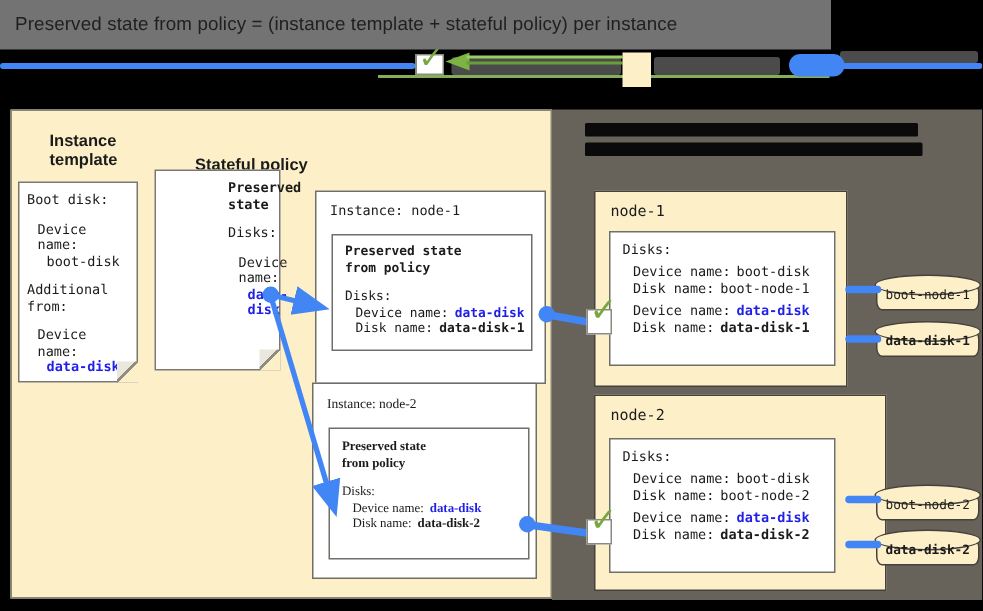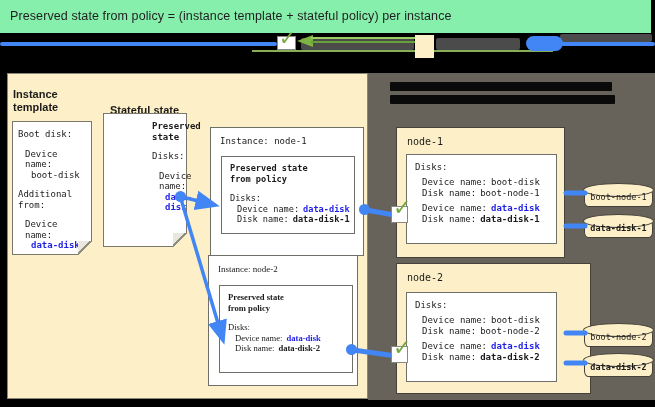--- a/index.html
+++ b/index.html
@@ -1,40 +1,40 @@
 <!DOCTYPE html>
 <html><head>
 <meta charset="utf-8">
 <style>
   * { box-sizing: border-box; margin: 0; padding: 0; }
   html,body { background:#000; }
   #stage { position:relative; width:655px; height:407px; background:#000; overflow:hidden;
            font-family:"Liberation Sans", sans-serif; }
 
   
-  .titlebar { position:absolute; left:0; top:0; width:651px; height:33px; background:#86efac; }
+  .titlebar { position:absolute; left:0; top:0; width:554px; height:33px; background:#737373; }
   .title { position:absolute; left:10px; top:9px; font-size:12.5px; color:#1f1f1f; letter-spacing:0.1px; }
 
   
   .shape { position:absolute; }
   .grayline { background:#4b4b4b; border-radius:2px; }
   .blueline { background:#4285f4; border-radius:2px; }
   .greenline-l { background:#9ccc65; }
   .greenline-d { background:#689f38; }
   .arrow-left { width:0; height:0; border-top:6.5px solid transparent; border-bottom:6.5px solid transparent; border-right:16px solid #7cb342; }
   .swatch { background:#fdf0c9; }
   .pill { background:#4285f4; border-radius:8px; }
 
   
   .panel-beige { position:absolute; left:7px; top:73px; width:361px; height:326px;
                  background:#fdf0c9; border:1.5px solid #8b8778; }
   .panel-dark  { position:absolute; left:368px; top:73px; width:287px; height:327px; background:#67625a; }
   .redact { position:absolute; background:#0a0a0a; border-radius:1px; }
 
-  .h-bold { font-size:11px; font-weight:bold; color:#1b1b1b; line-height:13px; }
+  .h-bold { font-size:11px; font-weight:bold; color:#1b1b1b; line-height:13px;margin-left:20px; }
   .h-reg  { font-size:9.5px; color:#1b1b1b; line-height:12px; white-space:nowrap; }
 
   
   .doc { position:absolute; background:#fff; border:1.3px solid #7a776c;
          font-family:"DejaVu Sans Mono", monospace; font-size:9px; line-height:10.5px;
          color:#1b1b1b; padding:7px 3px 4px 5px; }
   .doc .fold { position:absolute; right:-1px; bottom:-1px; width:14px; height:14px;
                background:linear-gradient(135deg,#e9e7de 0 42%, #8f8c80 42% 52%, #fdf0c9 52% 100%); }
   .i1 { padding-left:7px; } .i2 { padding-left:13px; }
   .gap4 { height:4px; } .gap9 { height:9px; }
@@ -116,21 +116,21 @@
     <div class="i2">boot-disk</div>
     <div class="gap9"></div>
     <div>Additional</div>
     <div>from:</div>
     <div class="gap9"></div>
     <div class="i1">Device name:</div>
     <div class="i2 bv">data-disk</div>
     <div class="fold"></div>
   </div>
 
-  <div class="h-bold" style="position:absolute; left:110px; top:104px; white-space:nowrap;">Stateful state</div>
+  <div class="h-bold" style="position:absolute; left:110px; top:104px; white-space:nowrap;">Stateful policy</div>
   <div class="doc" style="left:103px; top:113px; width:84px; height:134px;padding-left:48px;">
     <div class="bd">Preserved</div>
     <div class="bd">state</div>
     <div class="gap9"></div>
     <div>Disks:</div>
     <div class="gap9"></div>
     <div class="i1">Device name:</div>
     <div class="i2 bv">data-disk</div>
     <div class="fold"></div>
   </div>

